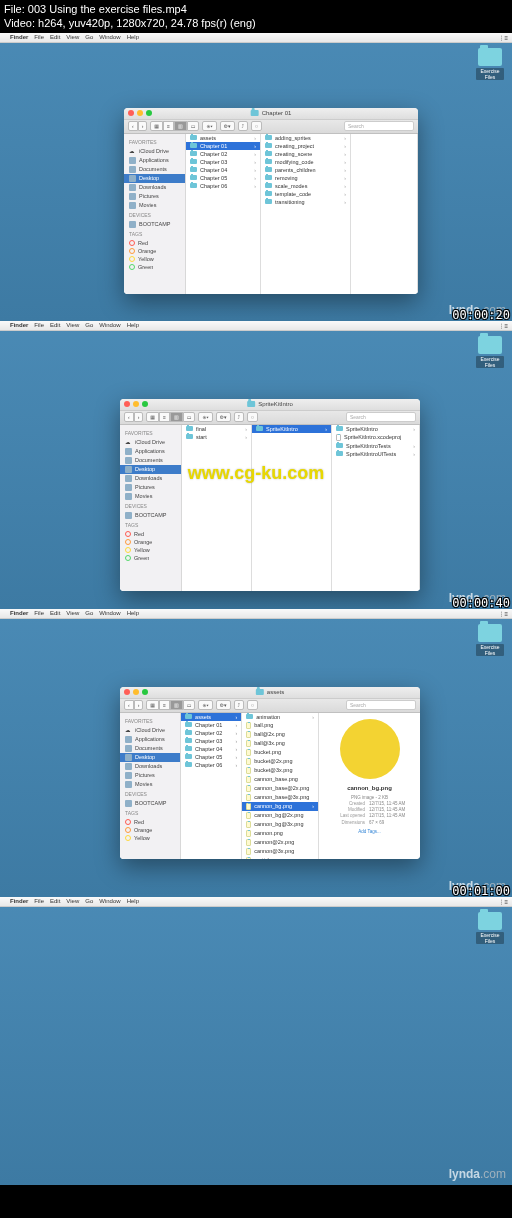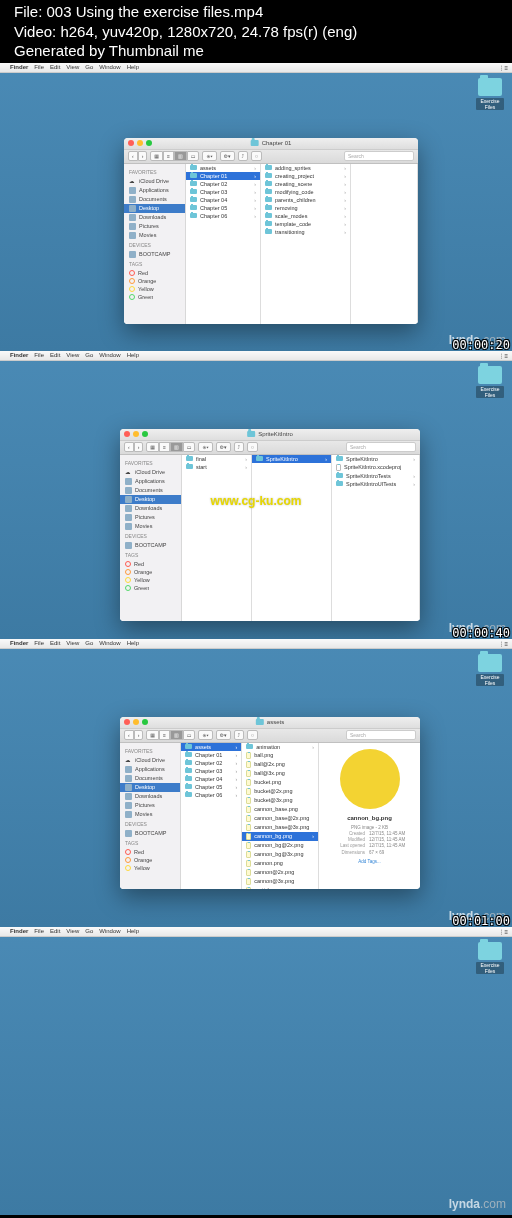--- a/index.html
+++ b/index.html
@@ -1,17 +1,17 @@
 <!DOCTYPE html>
 <html><head>
 <meta charset="utf-8">
 <style>
 *{margin:0;padding:0;box-sizing:border-box;font-family:-apple-system,"Helvetica Neue",Arial,sans-serif}
 body{width:512px;background:#000}
-.info-header{background:#000;color:#fff;font-size:15px;padding:2px 14px;line-height:1.3}
+.info-header{background:#000;color:#fff;font-size:11px;padding:2px 4px;line-height:1.3}
 .info-header div{white-space:nowrap}
 .frame{width:512px;height:288px;position:relative;background:linear-gradient(to bottom,#4a8ab5,#3d7aa3);overflow:hidden}
 .menubar{height:10px;background:linear-gradient(to bottom,#fafafa,#e8e8e8);display:flex;align-items:center;font-size:6px;color:#333;padding:0 4px;gap:6px;border-bottom:1px solid #ccc}
 .menubar .apple{font-size:7px}
 .menubar span{cursor:default}
 .menubar .app{font-weight:700}
 .menubar .right{margin-left:auto;display:flex;gap:3px;align-items:center}
 .menubar .right span{font-size:6px}
 .desktop-icon{position:absolute;top:15px;right:8px;width:28px;text-align:center}
 .desktop-icon .folder{width:24px;height:18px;background:#7dd3e0;border-radius:2px;margin:0 auto;position:relative}
@@ -59,29 +59,28 @@
 .preview-img{width:60px;height:60px;background:#f3d332;border-radius:50%;margin-bottom:6px}
 .preview-name{font-size:6px;font-weight:600;color:#333;margin-bottom:4px}
 .preview-meta{font-size:4.5px;color:#888;text-align:center;line-height:1.4}
 .preview-meta .row{display:flex;gap:4px;justify-content:flex-end}
 .preview-meta .k{color:#999;text-align:right;width:40px}
 .preview-meta .v{text-align:left;width:45px}
 .watermark{position:absolute;bottom:4px;right:6px;font-size:12px;color:rgba(255,255,255,.7)}
 .watermark .lynda{font-weight:700}
 .watermark .com{color:rgba(200,200,200,.7);font-weight:400}
 .timestamp{position:absolute;bottom:-1px;right:2px;font-family:monospace;font-size:12px;color:#fff;text-shadow:1px 1px 0 #000,-1px -1px 0 #000,1px -1px 0 #000,-1px 1px 0 #000}
-.cgku{position:absolute;left:50%;top:50%;transform:translate(-50%,-10%);font-size:12px;font-weight:700;color:#e8d800;text-shadow:0 0 2px rgba(0,0,0,.3);z-index:10;pointer-events:none}
+.cgku{position:absolute;left:50%;top:50%;transform:translate(-50%,-10%);font-size:18px;font-weight:700;color:#e8d800;text-shadow:0 0 2px rgba(0,0,0,.3);z-index:10;pointer-events:none}
 </style>
 </head>
 <body>
 
 <div class="info-header">
   <div>File: 003 Using the exercise files.mp4</div>
   <div>Video: h264, yuv420p, 1280x720, 24.78 fps(r) (eng)</div>
-  <div>Generated by Thumbnail me</div>
 </div>
 
 <div class="frame">
   <div class="menubar">
     <span class="apple"></span>
     <span class="app">Finder</span>
     <span>File</span>
     <span>Edit</span>
     <span>View</span>
     <span>Go</span>

